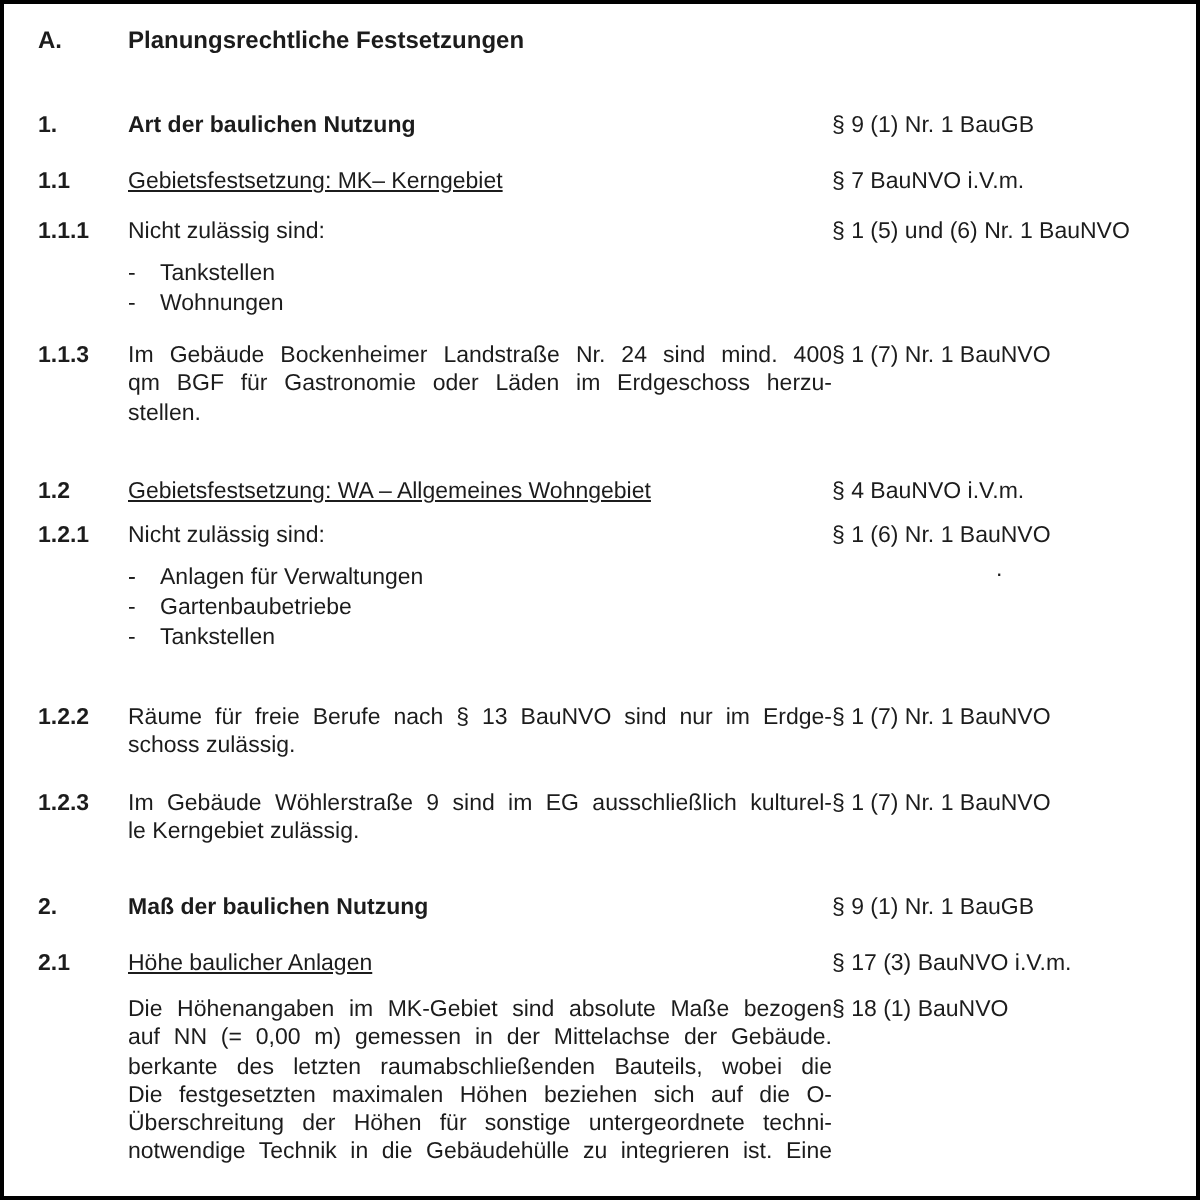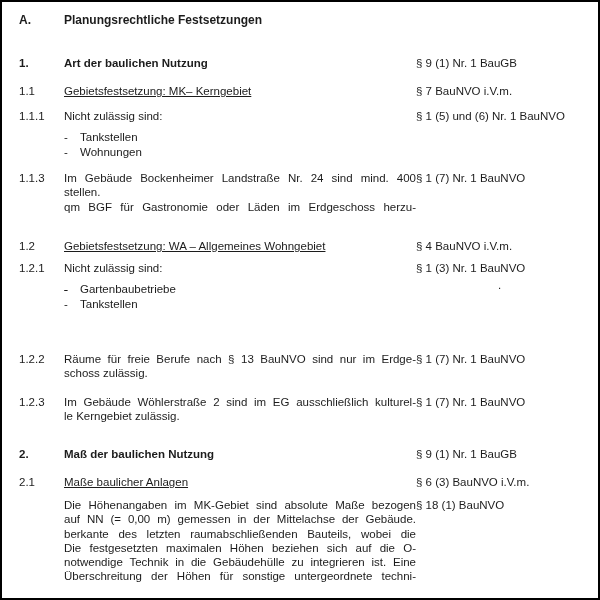--- a/index.html
+++ b/index.html
@@ -19,20 +19,21 @@
     overflow: hidden;
   }
   .row { position: absolute; left: 0; width: 100%; }
   .num {
     position: absolute;
     left: 17px;
     width: 44px;
     font-size: 11.5px;
     line-height: 14px;
     white-space: nowrap;
+    font-weight: bold;
   }
   .body {
     position: absolute;
     left: 62px;
     width: 352px;
     font-size: 11.5px;
     line-height: 14px;
   }
   .ref {
     position: absolute;
@@ -97,82 +98,82 @@
     <div class="body bullets">
         <div class="bullet-row"><span class="dash">-</span><span>Tankstellen</span></div>
         <div class="bullet-row"><span class="dash">-</span><span>Wohnungen</span></div>
       </div>
   </div>
 
   <div class="row" style="top:169px">
     <div class="num">1.1.3</div>
     <div class="body para">
         <div class="jline">Im Gebäude Bockenheimer Landstraße Nr. 24 sind mind. 400</div>
+        <div class="jline">qm BGF für Gastronomie oder Läden im Erdgeschoss herzu-</div>
         <div class="jline jlast">stellen.</div>
-        <div class="jline">qm BGF für Gastronomie oder Läden im Erdgeschoss herzu-</div>
       </div>
     <div class="ref">§ 1 (7) Nr. 1 BauNVO</div>
   </div>
 
   <div class="row" style="top:237px">
     <div class="num">1.2</div>
     <div class="body underline">Gebietsfestsetzung: WA – Allgemeines Wohngebiet</div>
     <div class="ref">§ 4 BauNVO i.V.m.</div>
   </div>
 
   <div class="row" style="top:259px">
     <div class="num">1.2.1</div>
     <div class="body">Nicht zulässig sind:</div>
-    <div class="ref">§ 1 (3) Nr. 1 BauNVO</div>
+    <div class="ref">§ 1 (6) Nr. 1 BauNVO</div>
   </div>
   <div class="row" style="top:280px">
     <div class="body bullets">
         <div class="bullet-row"><span class="dash">-</span></div>
-        <div class="bullet-row"><span class="dash">-</span></div>
+        <div class="bullet-row"><span class="dash">-</span><span>Anlagen für Verwaltungen</span></div>
         <div class="bullet-row"><span class="dash">-</span><span>Gartenbaubetriebe</span></div>
         <div class="bullet-row"><span class="dash">-</span><span>Tankstellen</span></div>
       </div>
   </div>
 
   <div class="stray" style="left:496px; top:277px">.</div>
 
   <div class="row" style="top:350px">
     <div class="num">1.2.2</div>
     <div class="body para">
         <div class="jline">Räume für freie Berufe nach § 13 BauNVO sind nur im Erdge-</div>
         <div class="jline jlast">schoss zulässig.</div>
       </div>
     <div class="ref">§ 1 (7) Nr. 1 BauNVO</div>
   </div>
 
   <div class="row" style="top:393px">
     <div class="num">1.2.3</div>
     <div class="body para">
-        <div class="jline">Im Gebäude Wöhlerstraße 2 sind im EG ausschließlich kulturel-</div>
+        <div class="jline">Im Gebäude Wöhlerstraße 9 sind im EG ausschließlich kulturel-</div>
         <div class="jline jlast">le Kerngebiet zulässig.</div>
       </div>
     <div class="ref">§ 1 (7) Nr. 1 BauNVO</div>
   </div>
 
   <div class="row" style="top:445px">
     <div class="num bold">2.</div>
     <div class="body bold">Maß der baulichen Nutzung</div>
     <div class="ref">§ 9 (1) Nr. 1 BauGB</div>
   </div>
 
   <div class="row" style="top:473px">
     <div class="num">2.1</div>
-    <div class="body underline">Maße baulicher Anlagen</div>
-    <div class="ref">§ 6 (3) BauNVO i.V.m.</div>
+    <div class="body underline">Höhe baulicher Anlagen</div>
+    <div class="ref">§ 17 (3) BauNVO i.V.m.</div>
   </div>
   <div class="row" style="top:496px">
     <div class="body para">
         <div class="jline">Die Höhenangaben im MK-Gebiet sind absolute Maße bezogen</div>
         <div class="jline">auf NN (= 0,00 m) gemessen in der Mittelachse der Gebäude.</div>
         <div class="jline">berkante des letzten raumabschließenden Bauteils, wobei die</div>
         <div class="jline">Die festgesetzten maximalen Höhen beziehen sich auf die O-</div>
+        <div class="jline">Überschreitung der Höhen für sonstige untergeordnete techni-</div>
         <div class="jline">notwendige Technik in die Gebäudehülle zu integrieren ist. Eine</div>
-        <div class="jline">Überschreitung der Höhen für sonstige untergeordnete techni-</div>
       </div>
     <div class="ref">§ 18 (1) BauNVO</div>
   </div>
 
 </div>
 
 </body></html>

